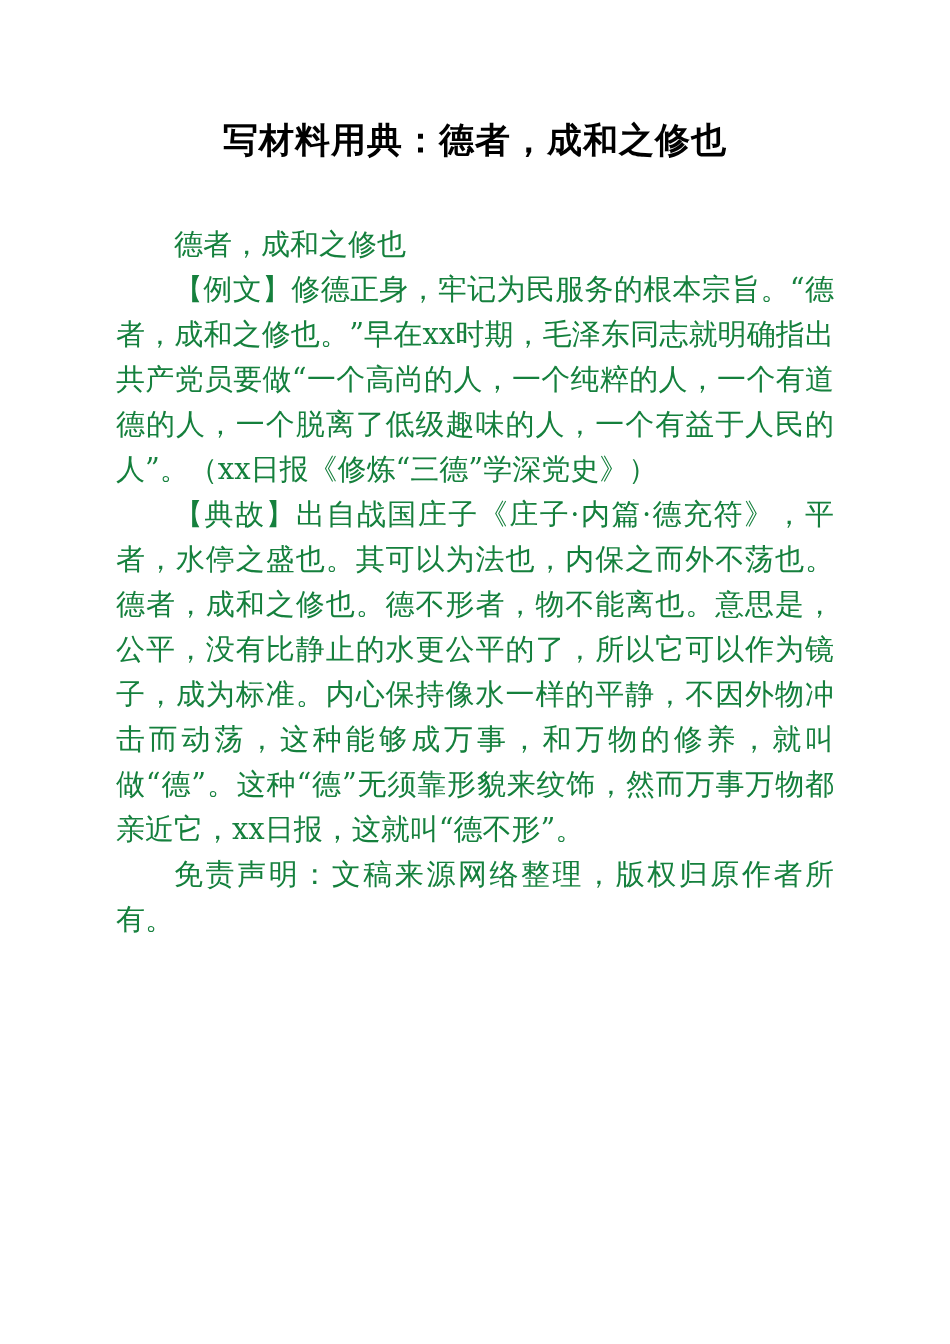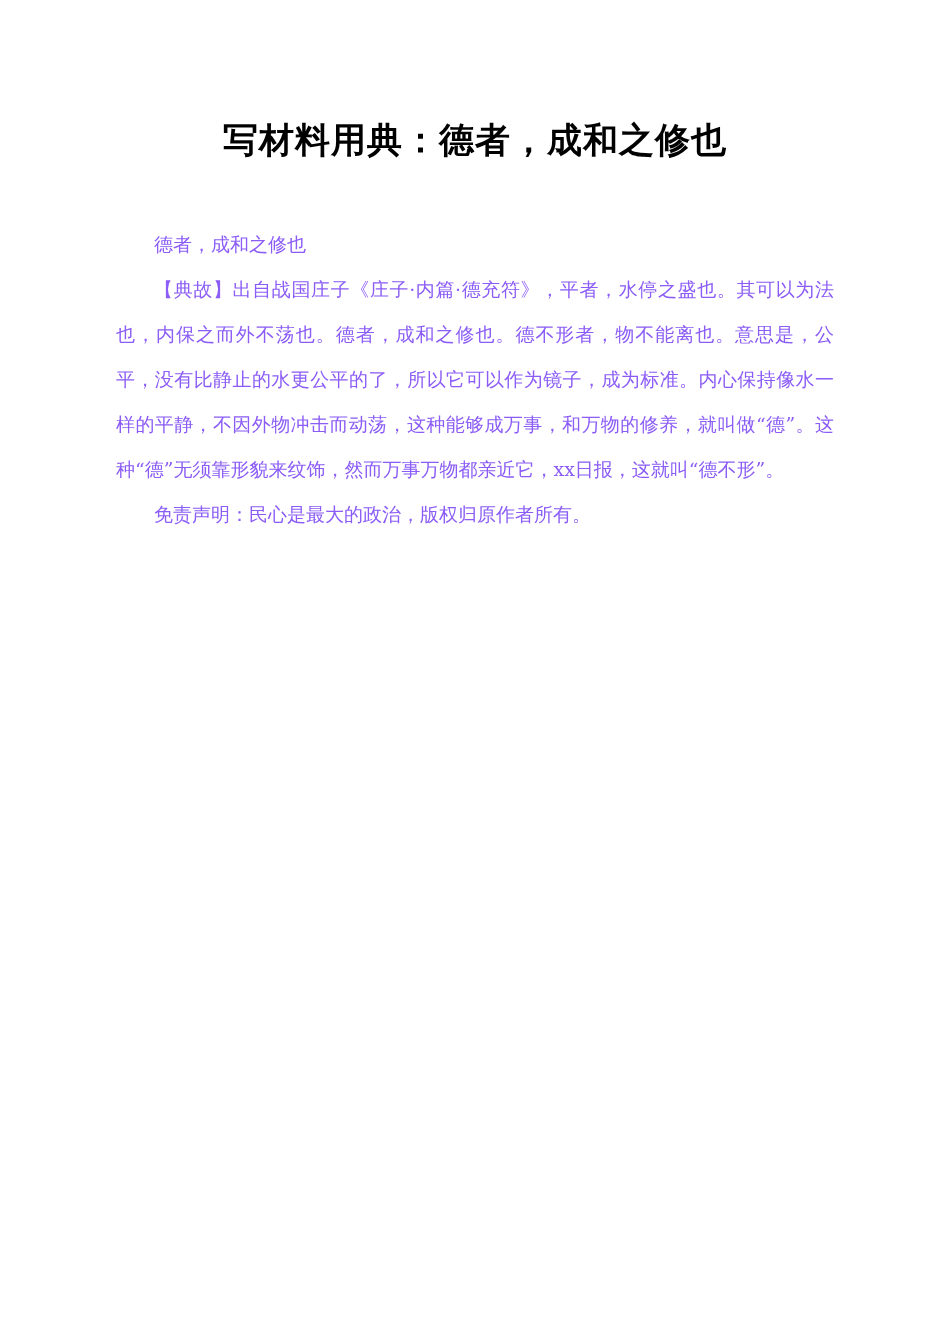--- a/index.html
+++ b/index.html
@@ -24,33 +24,34 @@
     font-family: "Liberation Serif", "DejaVu Serif", serif;
     font-weight: 700;
     font-size: 35px;
     line-height: 1.3;
     text-align: center;
     color: #000000;
     letter-spacing: 1px;
   }
   .doc-body p {
     margin: 0;
-    font-size: 19px;
+    font-size: 29px;
     line-height: 45px;
     text-align: justify;
     text-justify: inter-ideograph;
     text-indent: 2em;
-    color: #8b5cf6;
+    color: #15803d;
     word-break: break-all;
   }
 </style>
 </head>
 <body>
 
 <div class="page">
   <h1 class="doc-title">写材料用典：德者，成和之修也</h1>
 
   <div class="doc-body">
     <p>德者，成和之修也</p>
+    <p>【例文】修德正身，牢记为民服务的根本宗旨。“德者，成和之修也。”早在xx时期，毛泽东同志就明确指出共产党员要做“一个高尚的人，一个纯粹的人，一个有道德的人，一个脱离了低级趣味的人，一个有益于人民的人”。（xx日报《修炼“三德”学深党史》）</p>
     <p>【典故】出自战国庄子《庄子·内篇·德充符》，平者，水停之盛也。其可以为法也，内保之而外不荡也。德者，成和之修也。德不形者，物不能离也。意思是，公平，没有比静止的水更公平的了，所以它可以作为镜子，成为标准。内心保持像水一样的平静，不因外物冲击而动荡，这种能够成万事，和万物的修养，就叫做“德”。这种“德”无须靠形貌来纹饰，然而万事万物都亲近它，xx日报，这就叫“德不形”。</p>
-    <p>免责声明：民心是最大的政治，版权归原作者所有。</p>
+    <p>免责声明：文稿来源网络整理，版权归原作者所有。</p>
   </div>
 </div>
 
 </body></html>

